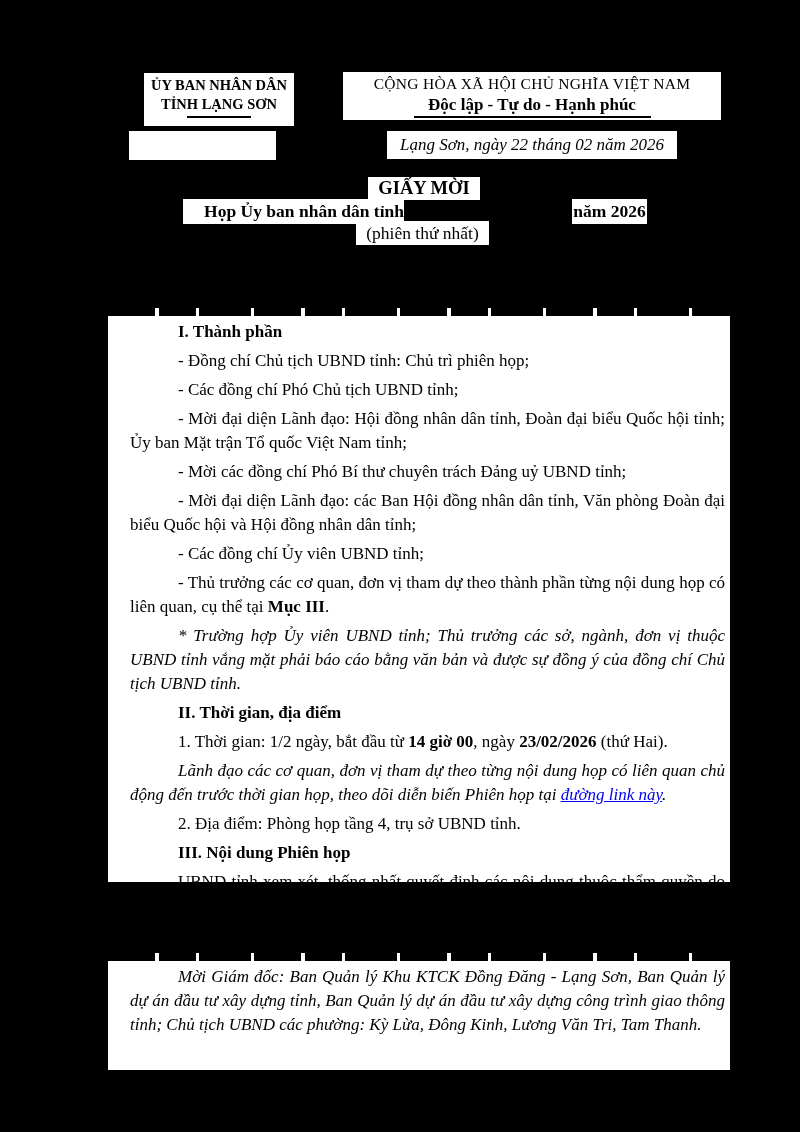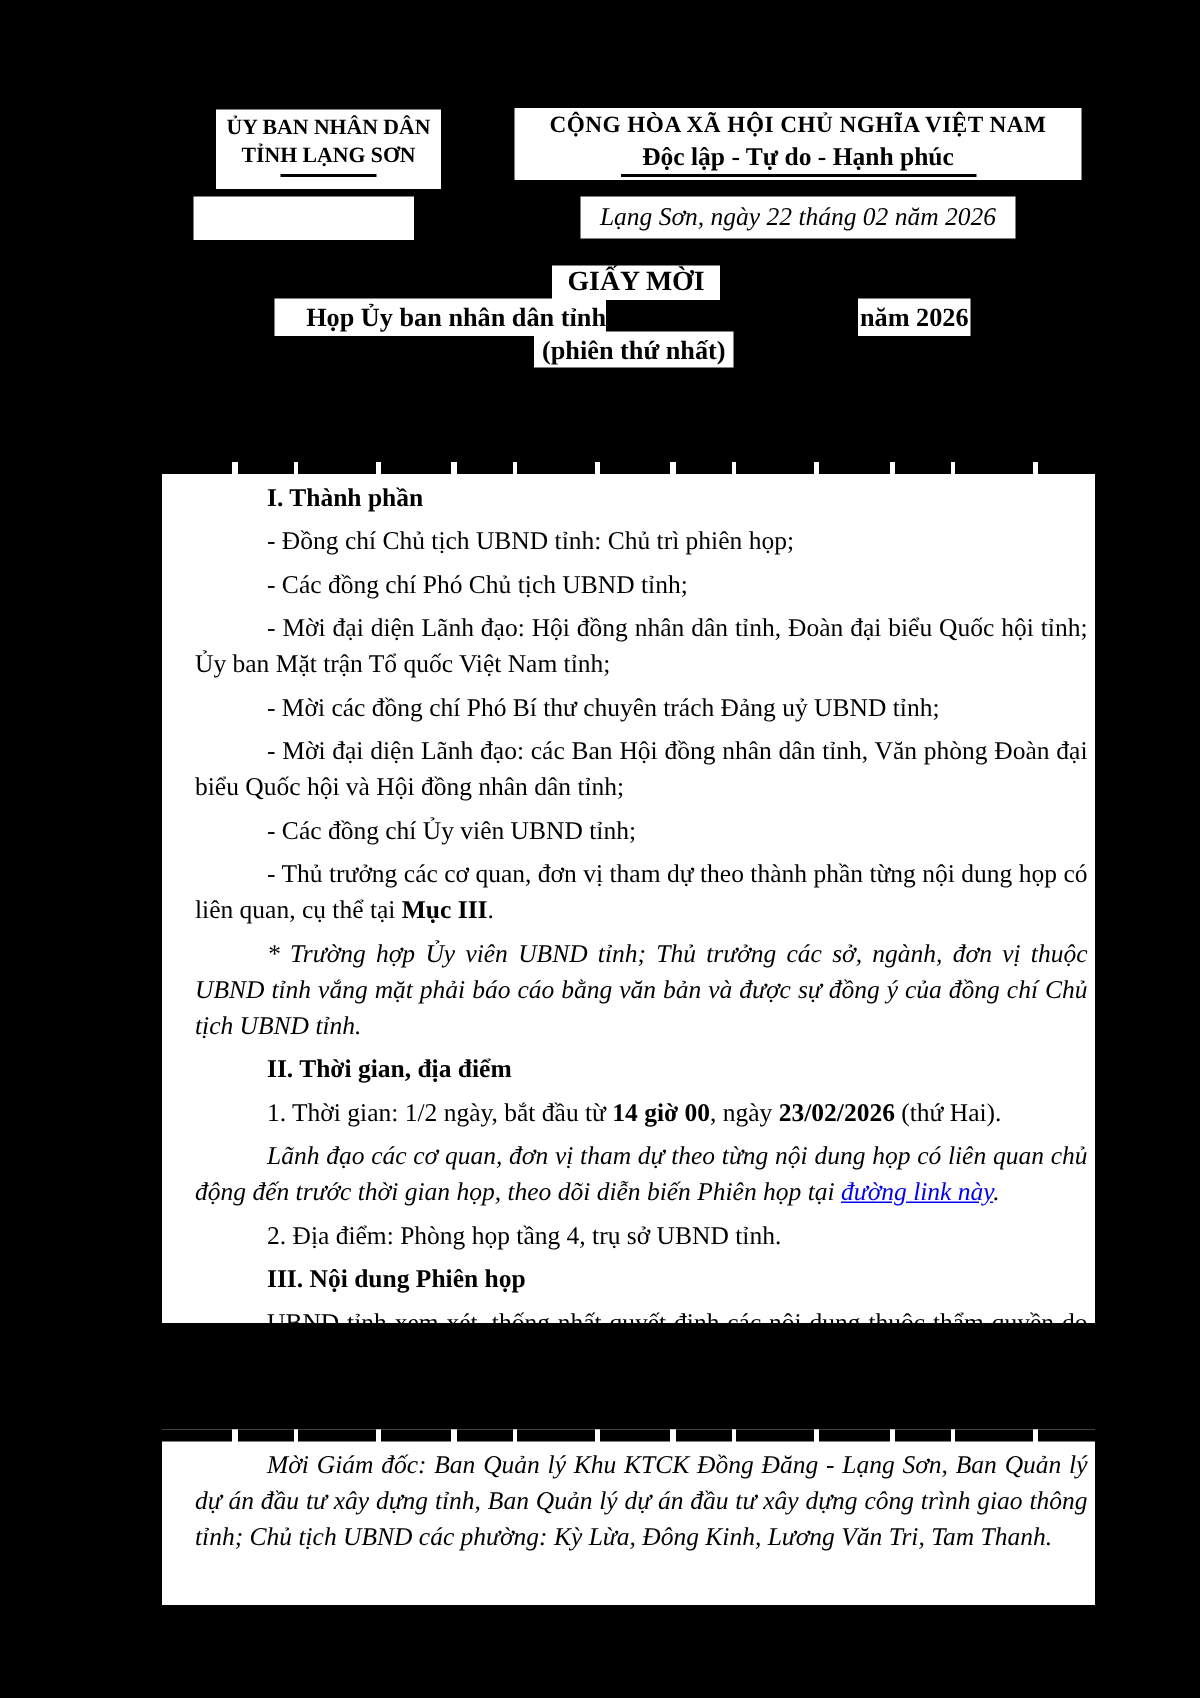--- a/index.html
+++ b/index.html
@@ -12,31 +12,31 @@
   .italic{font-style:italic;}
 
   
   .org-box{left:128px;top:73px;width:150px;height:50px;padding-top:3px;margin-left:16px;}
   .org-box .line{font-weight:bold;font-size:14.5px;line-height:19px;text-align:center;}
   .org-underline{width:64px;height:2px;background:#000;margin:2px auto 0;}
   .so-box{left:129px;top:131px;width:147px;height:29px;font-size:16px;line-height:29px;white-space:pre;padding-left:4px;box-sizing:border-box;}
 
   
   .nat-box{left:343px;top:72px;width:378px;height:48px;padding-top:2px;box-sizing:border-box;}
-  .nat-line1{font-weight:bold;font-size:15.5px;line-height:20px;text-align:center;letter-spacing:.3px;}
+  .nat-line1{font-weight:normal;font-size:15.5px;line-height:20px;text-align:center;letter-spacing:.3px;}
   .nat-line2{font-weight:bold;font-size:17px;line-height:21px;text-align:center;}
   .nat-underline{width:237px;height:2px;background:#000;margin:1px auto 0;}
   .date-box{left:387px;top:131px;width:290px;height:28px;font-style:italic;font-size:17px;line-height:28px;text-align:center;}
 
   
   .doctype-box{left:368px;top:177px;width:112px;height:23px;font-weight:bold;font-size:18.5px;line-height:23px;text-align:center;}
   .title2-prefix{left:183px;top:199px;width:221px;height:25px;font-weight:bold;font-size:17.5px;line-height:25px;text-align:right;padding-left:6px;box-sizing:border-box;}
   .title2-redaction{left:404px;top:197px;width:168px;height:28px;background:#000;}
   .title2-suffix{left:572px;top:199px;width:75px;height:25px;font-weight:bold;font-size:17.5px;line-height:25px;text-align:center;}
-  .title3-box{left:356px;top:221px;width:133px;height:24px;font-weight:bold;font-size:17.5px;line-height:24px;text-align:center;}
+  .title3-box{left:356px;top:221px;width:133px;height:24px;font-weight:normal;font-size:17.5px;line-height:24px;text-align:center;}
 
   
   .body-box{left:108px;top:308px;width:622px;height:574px;box-sizing:border-box;padding:0 5px 0 6px;}
   .footer-box{left:108px;top:953px;width:622px;height:117px;box-sizing:border-box;padding:0 5px 0 6px;}
   .redact-strip{
     height:8px;margin:0 -5px 4px -6px;
     background:repeating-linear-gradient(90deg,#000 0 47px,#fff 47px 51px,#000 51px 88px,#fff 88px 91px,#000 91px 143px,#fff 143px 146px);
   }
   .para{
     margin:0 0 5px 16px;font-size:17px;line-height:24px;

